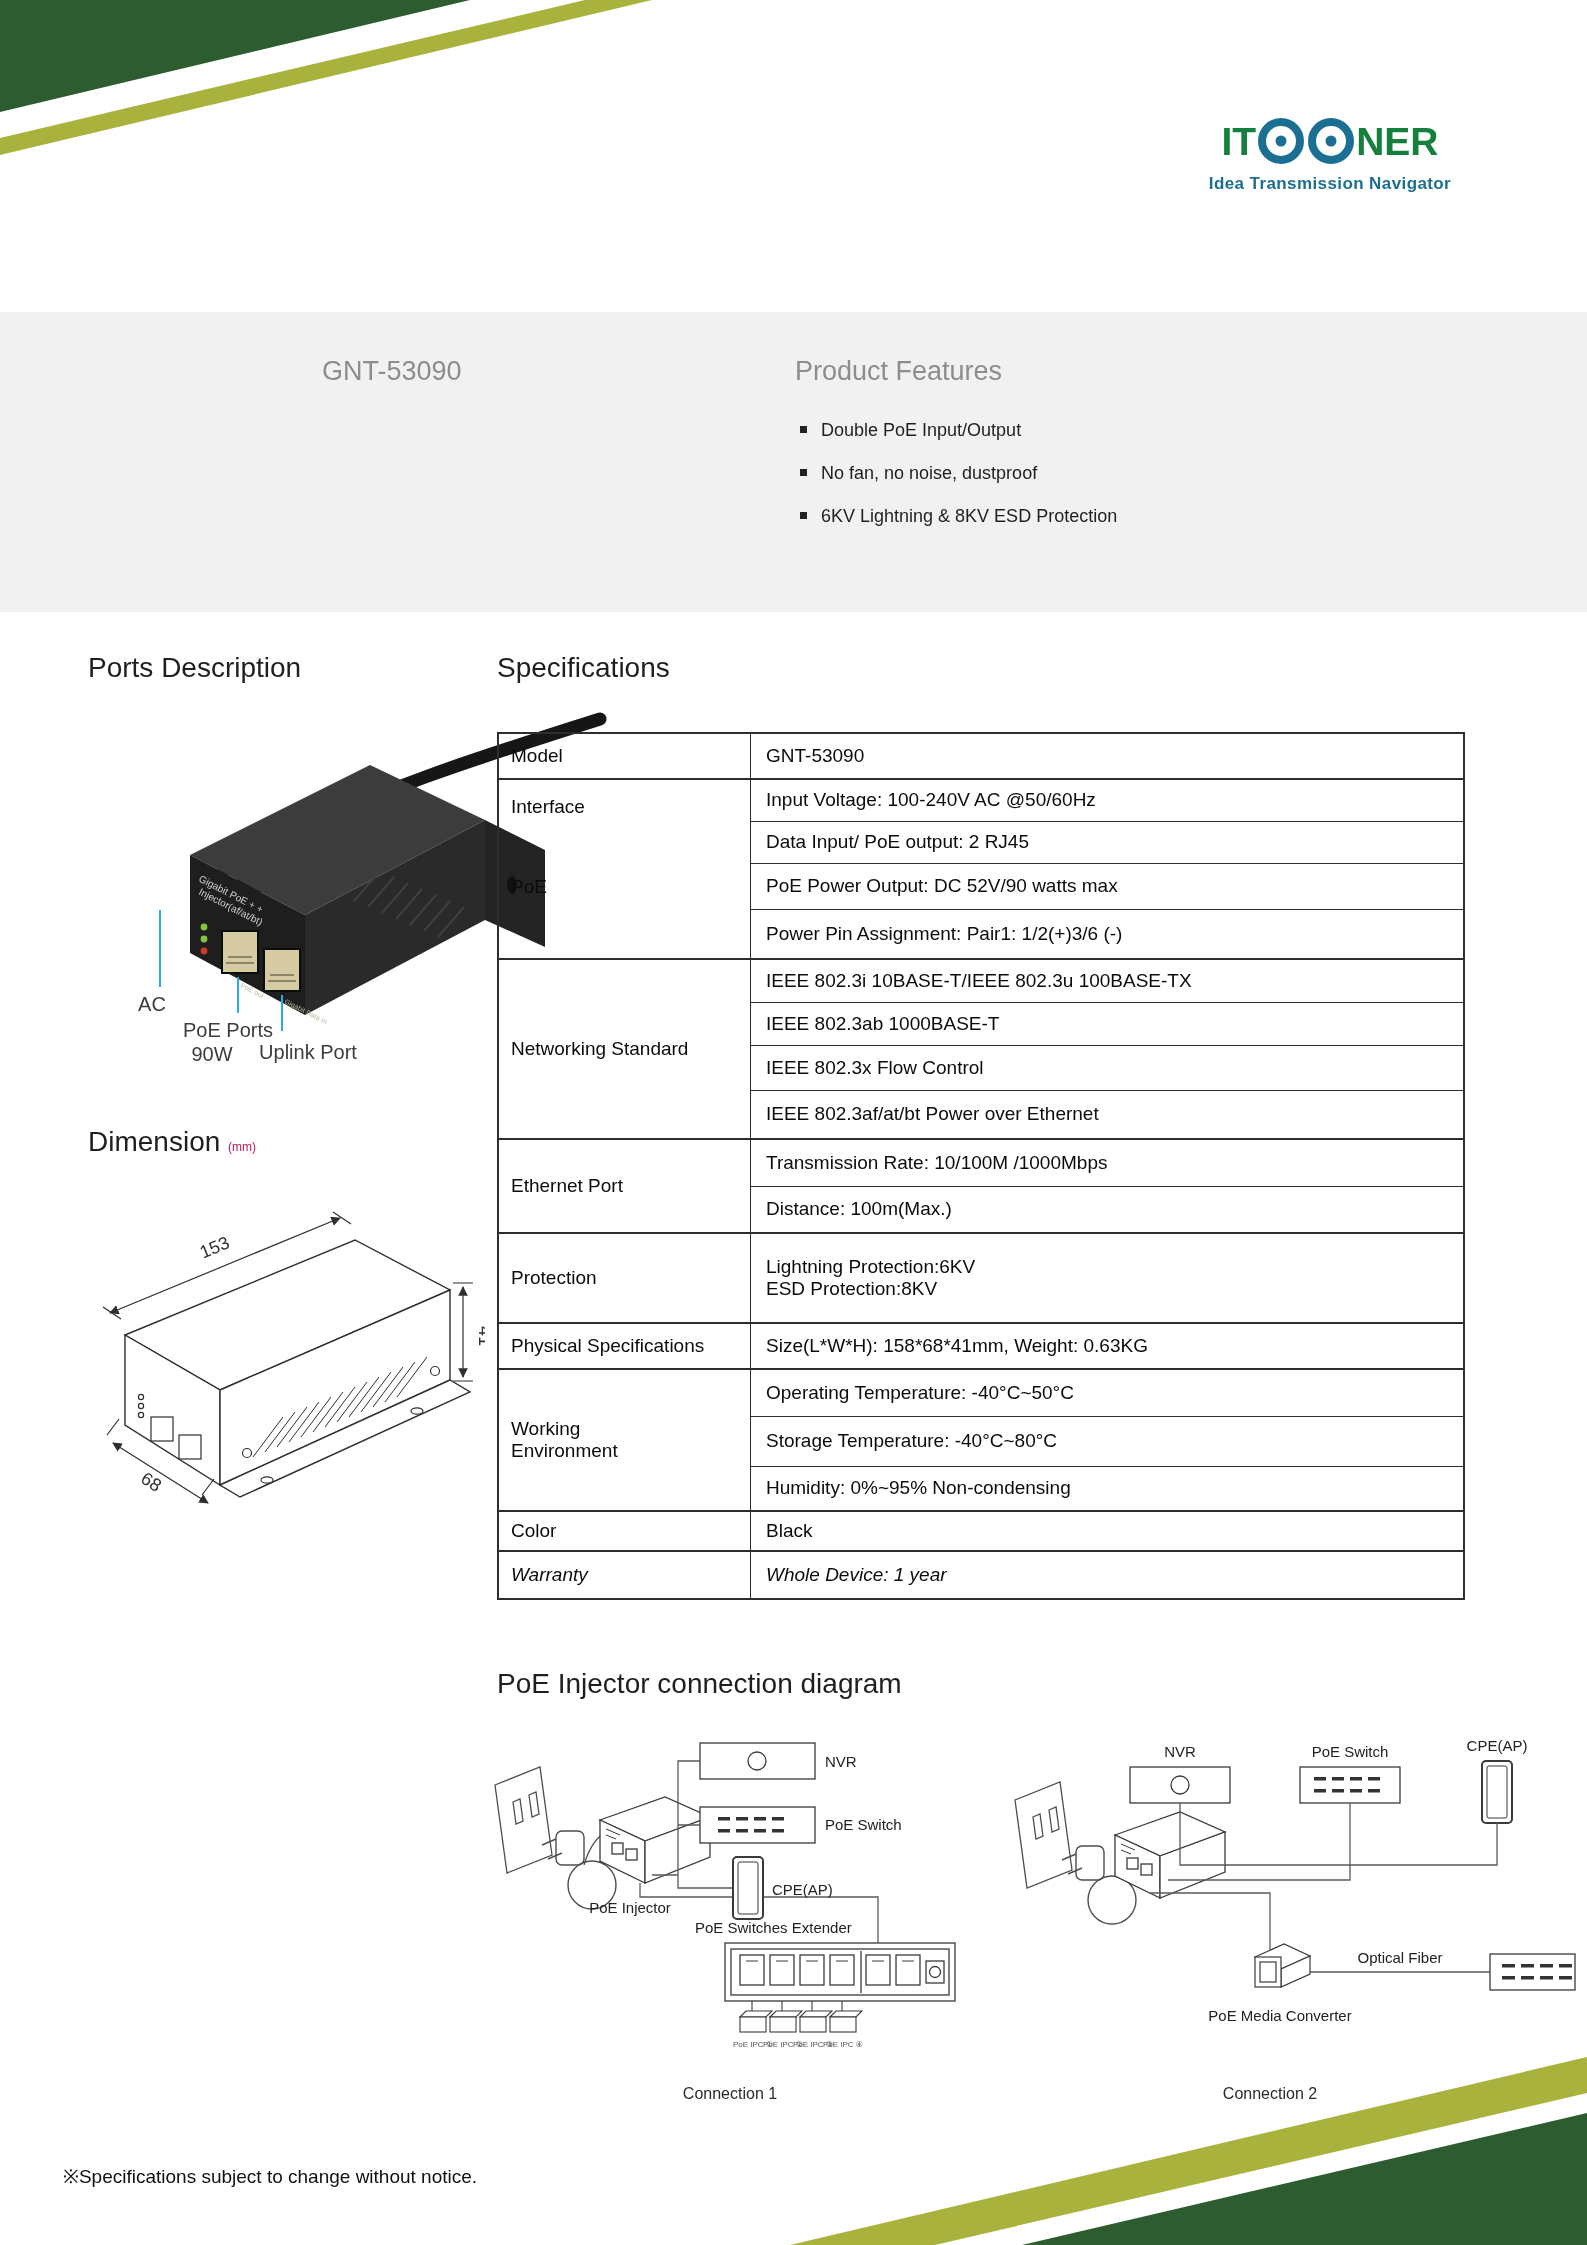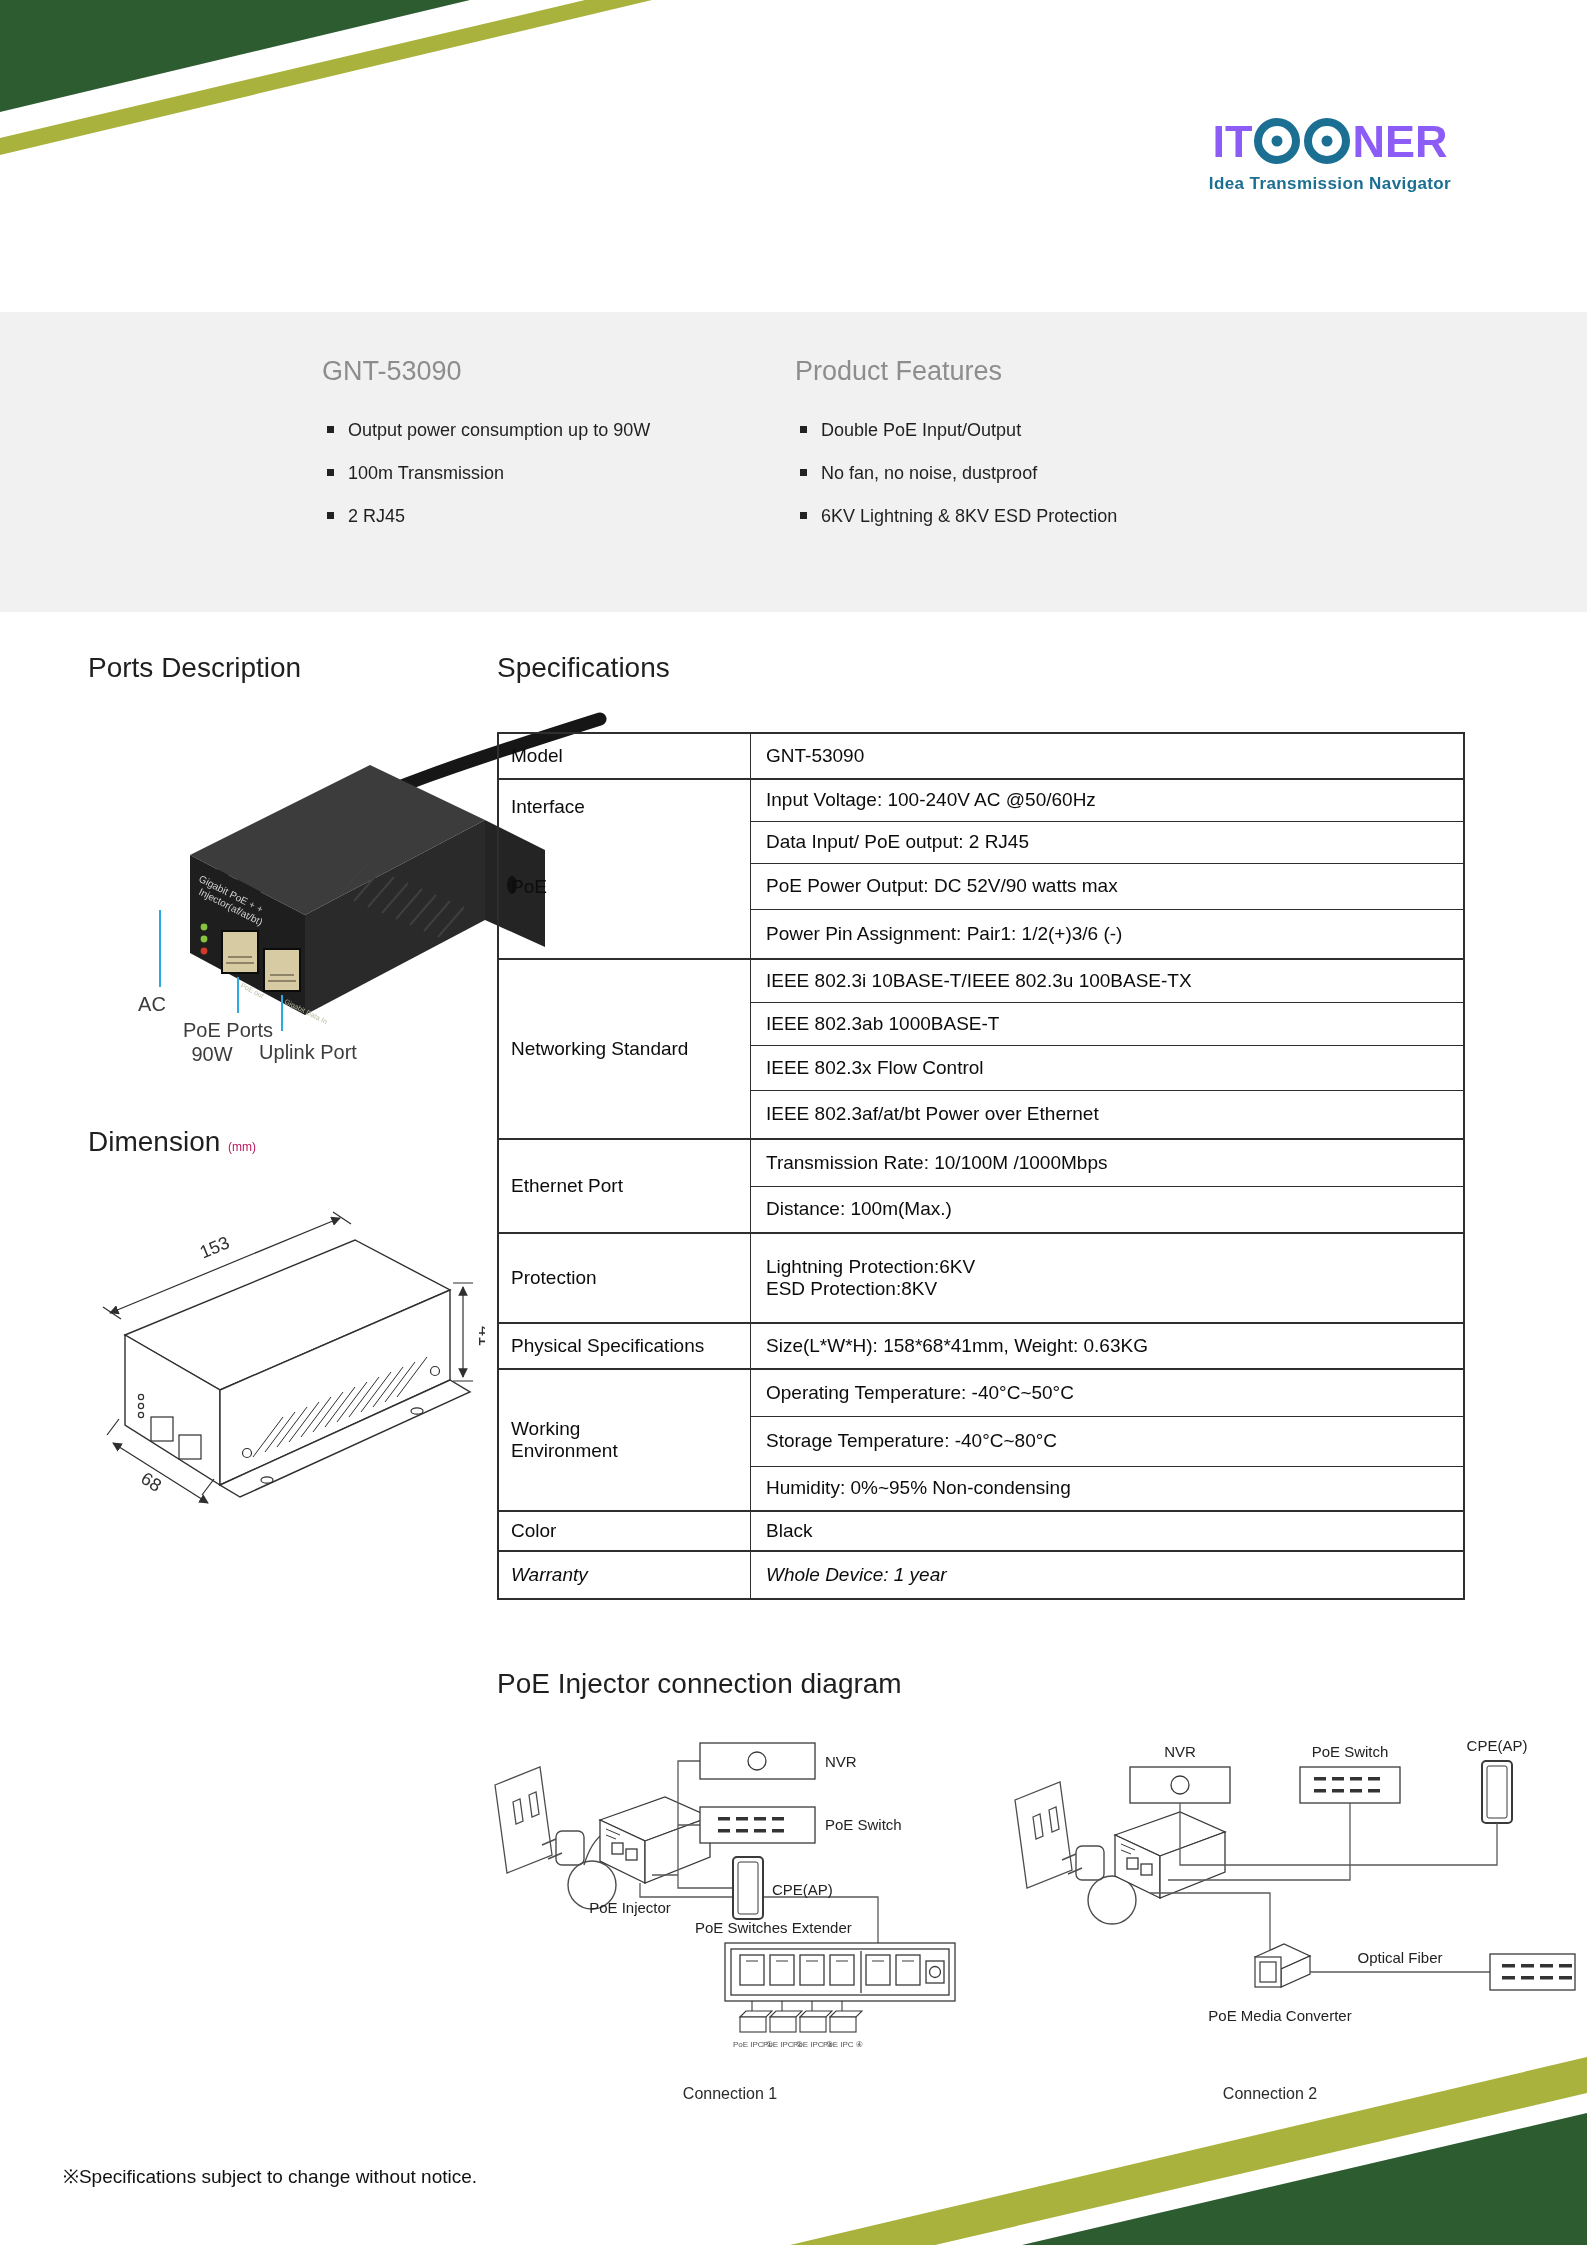--- a/index.html
+++ b/index.html
@@ -19,22 +19,22 @@
   
   .genata{position:absolute;left:142px;top:112px;width:170px;text-align:left;}
   .genata-bars{display:flex;align-items:flex-start;gap:6px;height:58px;margin-left:18px;}
   .gcol{display:flex;flex-direction:column;align-items:center;gap:5px;}
   .gdot{width:9px;height:9px;border-radius:50%;}
   .gbar{width:10px;}
   .c-dark{background:#2e5c31;} .c-olive{background:#a9b23c;}
   .genata-word{margin-top:8px;font-size:23px;font-weight:bold;color:#39302a;letter-spacing:3px;}
 
   .itooner{position:absolute;left:1190px;top:118px;width:280px;text-align:center;}
-  .itooner-row{display:flex;align-items:center;justify-content:center;color:#8b5cf6;
-               font-weight:bold;font-size:45px;letter-spacing:0px;line-height:1;}
+  .itooner-row{display:flex;align-items:center;justify-content:center;color:#15803d;
+               font-weight:bold;font-size:39px;letter-spacing:0px;line-height:1;}
   .o-ring{width:30px;height:30px;border:8px solid #1b6f93;border-radius:50%;position:relative;margin:0 2px;}
   .o-ring::after{content:"";position:absolute;width:11px;height:11px;background:#1b6f93;border-radius:50%;
                  top:50%;left:50%;transform:translate(-50%,-50%);}
   .itooner-tag{margin-top:10px;font-size:17px;font-weight:bold;color:#1b6f93;letter-spacing:0.4px;}
 
   
   .title{position:absolute;left:0;top:243px;width:100%;text-align:center;font-size:35px;color:#222;}
 
   
   .band{position:absolute;left:0;top:312px;width:1587px;height:300px;background:#f1f1f1;}
@@ -91,34 +91,20 @@
       <span class="o-ring"></span>
       <span>NER</span>
     </div>
     <div class="itooner-tag">Idea Transmission Navigator</div>
   </div>
 
 
   <div class="band">
     <div class="band-h band-col-a">GNT-53090</div>
     <div class="band-h band-col-b">Product Features</div>
-    <div class="bullets band-col-a" style="left:327px;">
-      <div class="bul">
-          <span class="sq"></span>
-          <span>Output power consumption up to 90W</span>
-        </div>
-      <div class="bul">
-          <span class="sq"></span>
-          <span>100m Transmission</span>
-        </div>
-      <div class="bul">
-          <span class="sq"></span>
-          <span>2 RJ45</span>
-        </div>
-    </div>
     <div class="bullets" style="left:800px;">
       <div class="bul">
           <span class="sq"></span>
           <span>Double PoE Input/Output</span>
         </div>
       <div class="bul">
           <span class="sq"></span>
           <span>No fan, no noise, dustproof</span>
         </div>
       <div class="bul">

